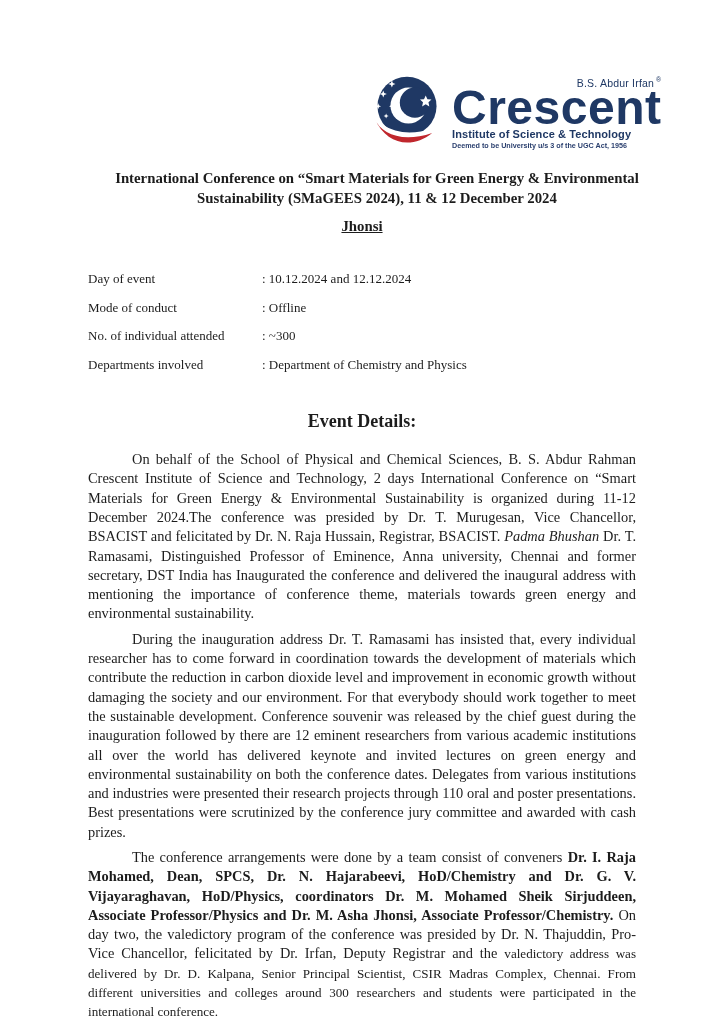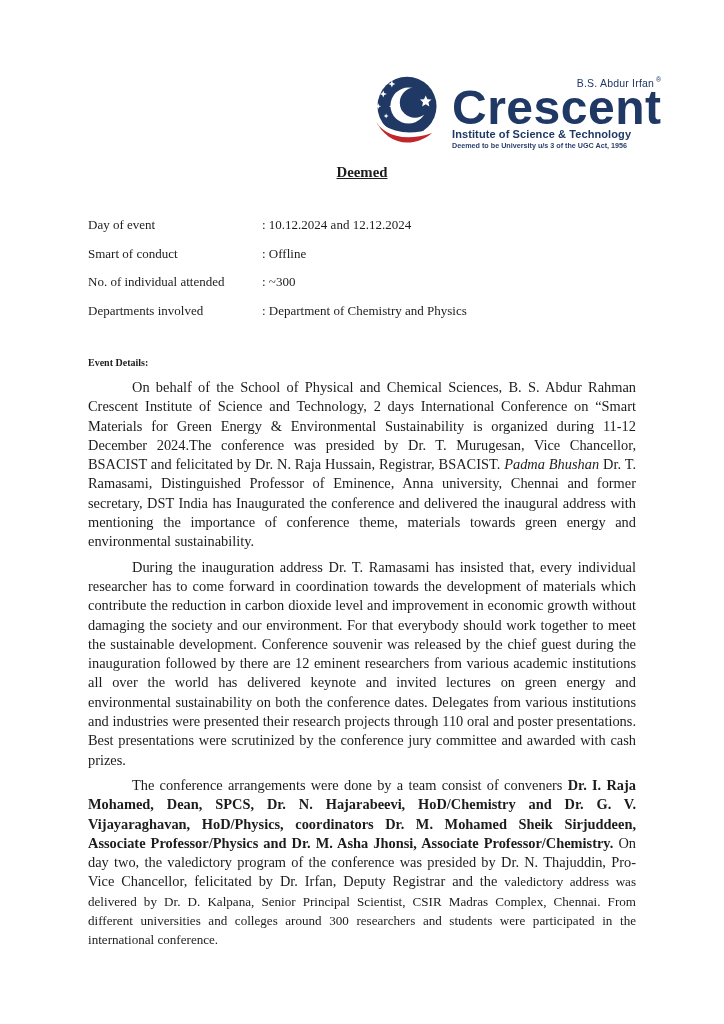--- a/index.html
+++ b/index.html
@@ -30,21 +30,21 @@
   }
   .report{
     margin:10px 0 0;text-align:center;
     font-size:14.8px;font-weight:bold;text-decoration:underline;
   }
   
   .details{margin-top:30px;font-size:13px;}
   .drow{display:flex;line-height:28.5px;}
   .dlabel{width:174px;flex:none;}
   
-  .ev-heading{margin-top:32px;font-size:10px;font-weight:bold;}
+  .ev-heading{margin-top:32px;font-size:18px;font-weight:bold;text-align:center;}
   .body-text p{
     margin:4px 0 6px;
     font-size:14.4px;line-height:19.3px;
     text-align:justify;text-indent:44px;
   }
   .body-text p:first-of-type{margin-top:10px;}
   .it{font-style:italic;}
   .b{font-weight:bold;}
   .sm{font-size:13.1px;}
 </style>
@@ -80,29 +80,30 @@
       </g>
     </svg>
     <div class="logo-text">
       <div class="brand-small"><span>B.S. Abdur Irfan</span><sup>®</sup></div>
       <div class="brand-large">Crescent</div>
       <div class="logo-subtitle">Institute of Science &amp; Technology</div>
       <div class="logo-tagline">Deemed to be University u/s 3 of the UGC Act, 1956</div>
     </div>
   </header>
 
-  <h2 class="report">Deemed</h2>
+  <h1 class="doc-title">International Conference on “Smart Materials for Green Energy &amp; Environmental Sustainability (SMaGEES 2024), 11 &amp; 12 December 2024</h1>
+  <h2 class="report">Jhonsi</h2>
 
   <section class="details">
     <div class="drow">
       <span class="dlabel">Day of event</span>
       <span class="dvalue">: 10.12.2024 and 12.12.2024</span>
     </div>
     <div class="drow">
-      <span class="dlabel">Smart of conduct</span>
+      <span class="dlabel">Mode of conduct</span>
       <span class="dvalue">: Offline</span>
     </div>
     <div class="drow">
       <span class="dlabel">No. of individual attended</span>
       <span class="dvalue">: ~300</span>
     </div>
     <div class="drow">
       <span class="dlabel">Departments involved</span>
       <span class="dvalue">: Department of Chemistry and Physics</span>
     </div>

